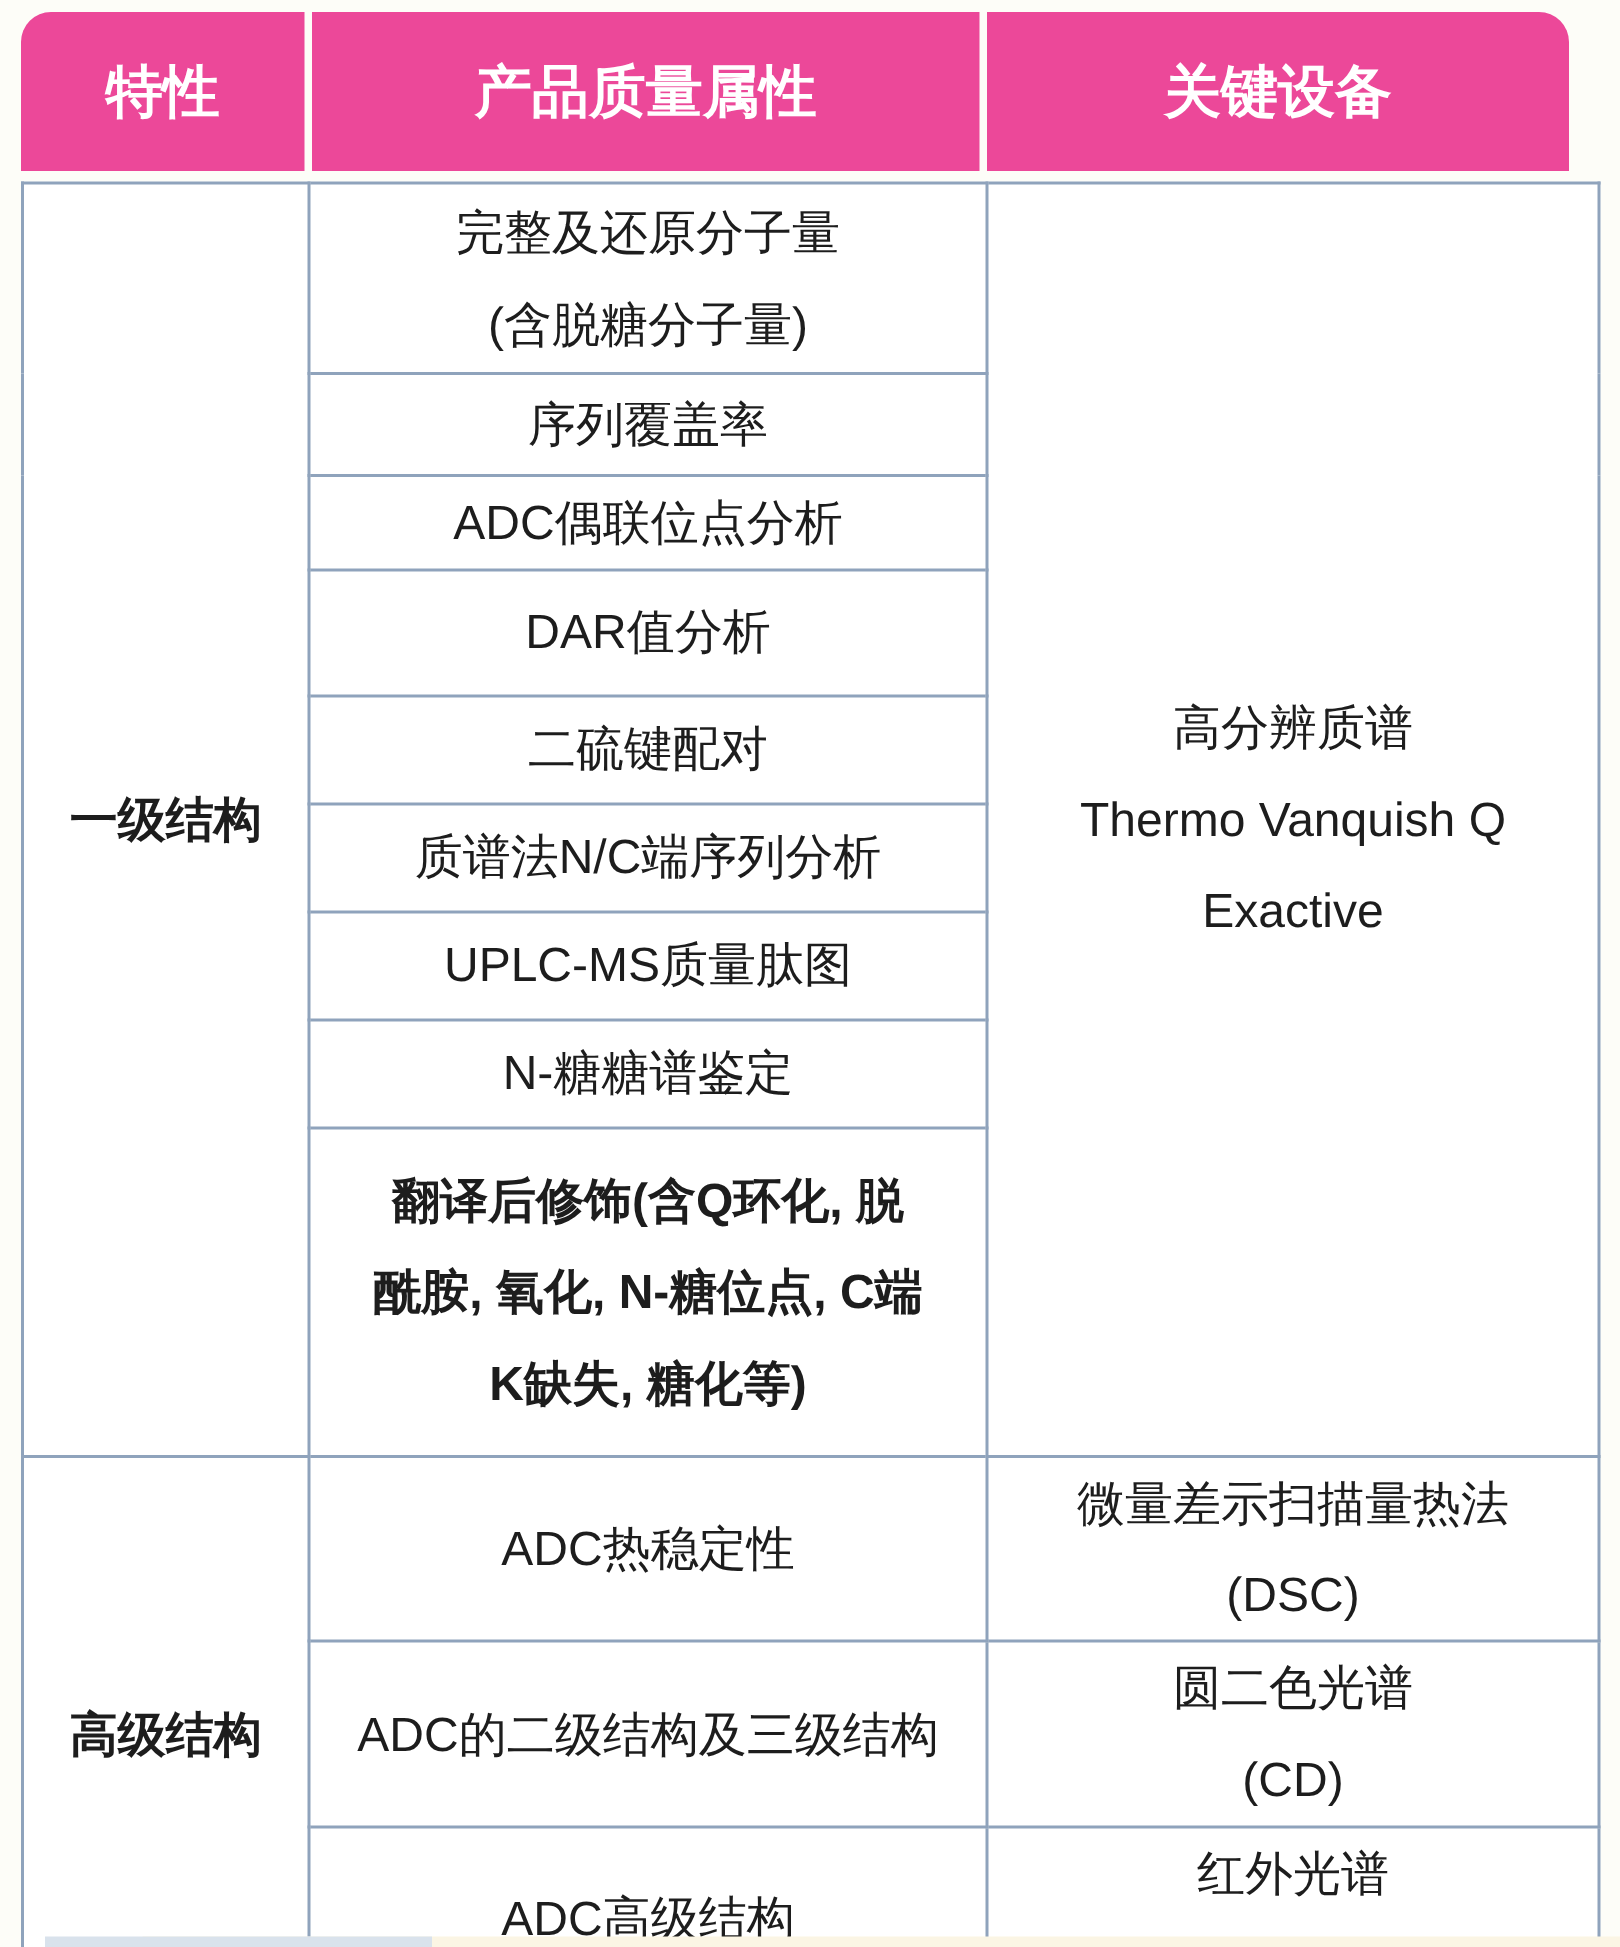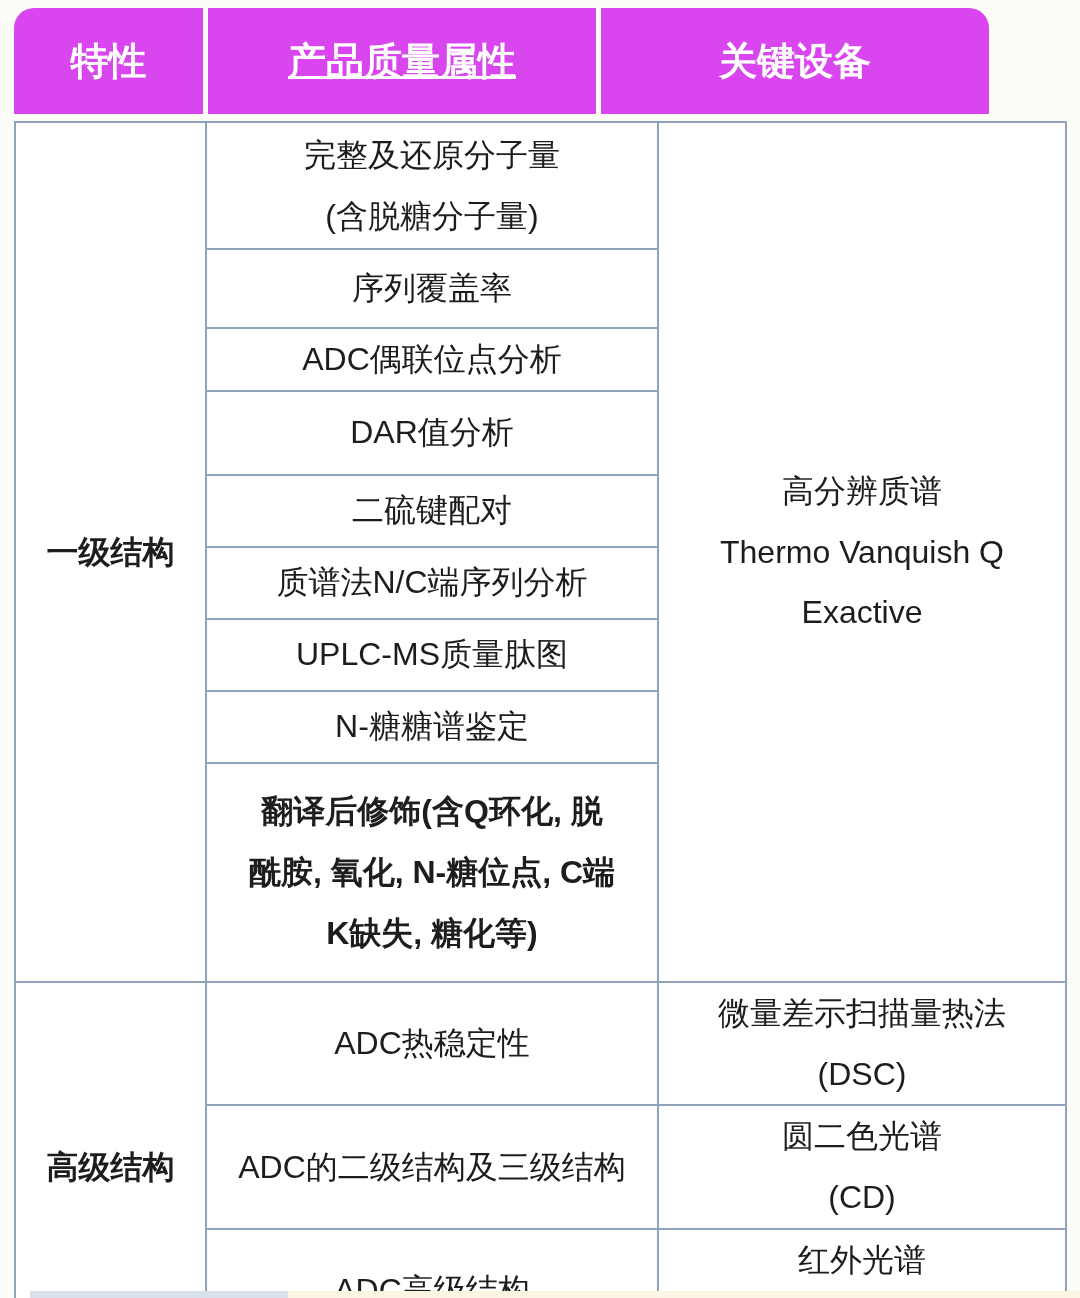--- a/index.html
+++ b/index.html
@@ -15,31 +15,31 @@
   }
   
   .header-row {
     position: absolute;
     left: 14px;
     top: 8px;
     display: flex;
     gap: 5px;
   }
   .hcell {
-    background: #d946ef;
+    background: #ec4899;
     color: #ffffff;
     font-weight: bold;
     font-size: 38px;
     height: 106px;
     display: flex;
     align-items: center;
     justify-content: center;
   }
   .hcell.first { width: 189px; border-top-left-radius: 20px; }
-  .hcell.mid   { width: 388px; text-decoration: underline; }
+  .hcell.mid   { width: 445px; }
   .hcell.last  { width: 388px; border-top-right-radius: 20px; }
   
   table.body {
     position: absolute;
     left: 14px;
     top: 121px;
     width: 1051px;
     border-collapse: collapse;
     table-layout: fixed;
     background: #ffffff;
@@ -101,21 +101,21 @@
     </colgroup>
     <tbody>
         <tr>
           <td rowspan="9" class="feature">一级结构</td>
           <td class="attr" style="height: 127px;">完整及还原分子量
 (含脱糖分子量)</td>
           <td rowspan="9" class="equip-merged">高分辨质谱
 Thermo Vanquish Q Exactive</td>
         </tr>
         <tr>
-          <td class="attr" style="height: 79px;">序列覆盖率</td>
+          <td class="attr" style="height: 68px;">序列覆盖率</td>
         </tr>
         <tr>
           <td class="attr" style="height: 56px;">ADC偶联位点分析</td>
         </tr>
         <tr>
           <td class="attr" style="height: 84px; text-align: center;">DAR值分析</td>
         </tr>
         <tr>
           <td class="attr" style="height: 72px;">二硫键配对</td>
         </tr>

